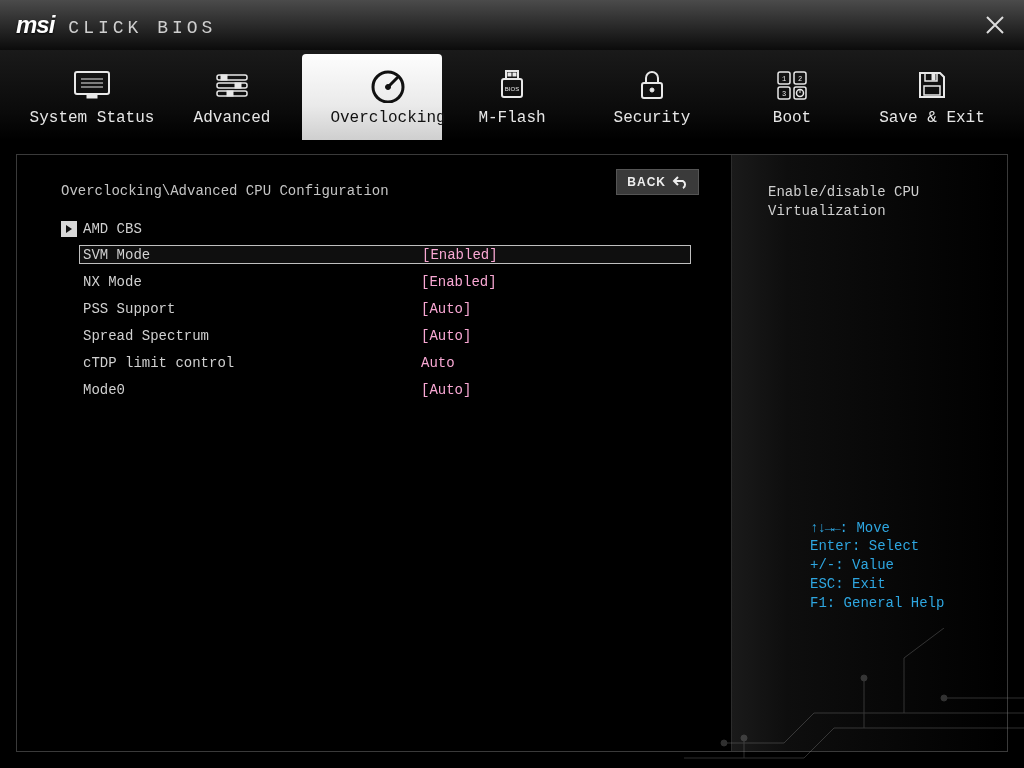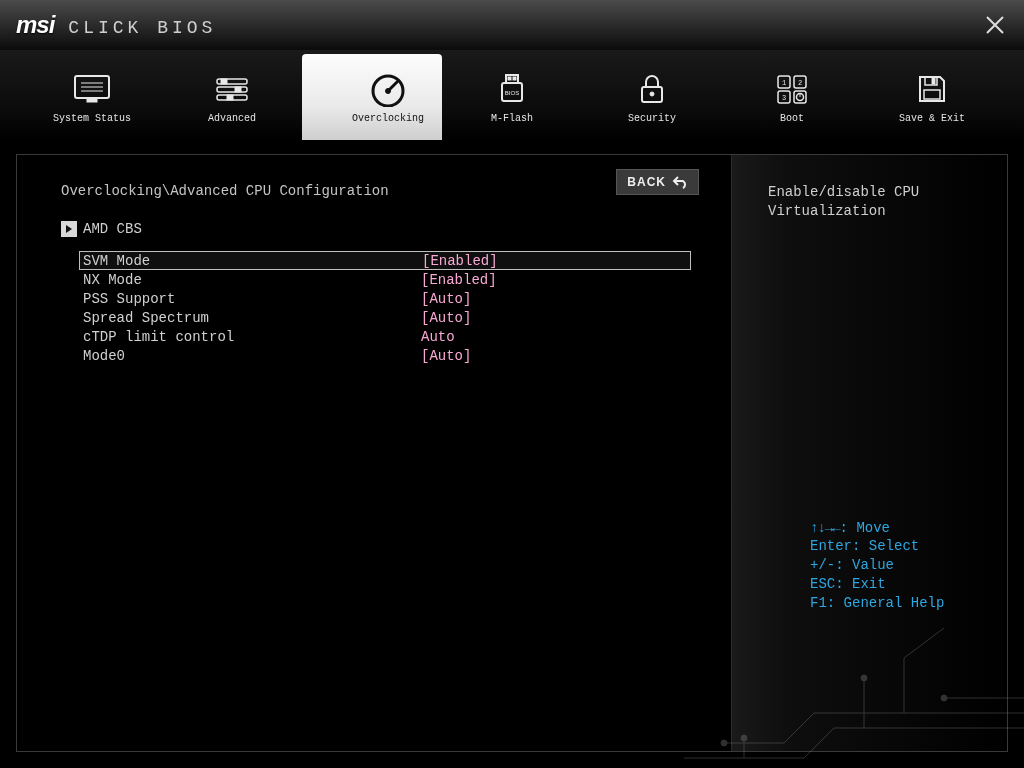--- a/index.html
+++ b/index.html
@@ -84,21 +84,21 @@
   }
   .nav-item.active {
     background: linear-gradient(#fdfdfd 0%, #eaeaea 60%, #cfcfcf 100%);
     padding-left: 32px;
   }
   .nav-item.active .nav-label { color: #111; }
   .nav-item.active .nav-icon svg { stroke: #111; fill: #111; }
   .nav-icon { width: 42px; height: 36px; display:flex; align-items:center; justify-content:center; }
   .nav-icon svg { stroke: #e8e8e8; fill: #e8e8e8; }
   .nav-label {
-    font-size: 10px;
+    font-size: 16px;
     color: #e6e6e6;
     font-family: "Courier New", monospace;
   }
 
   
   .main {
     position: absolute;
     top: 154px;
     left: 16px;
     right: 16px;
@@ -143,36 +143,37 @@
     gap: 6px;
     cursor: pointer;
   }
   .back-btn svg { stroke: #eee; stroke-width: 2; fill: none; }
 
   .settings-list { font-size: 14px; }
   .top-row {
     display: flex;
     align-items: center;
     gap: 6px;
-    margin-bottom: 14px;
+    margin-bottom: 8px;
     cursor: pointer;
   }
   .top-row .arrow-box {
     width: 16px; height: 16px;
     background: #d8d8d8;
     display:flex; align-items:center; justify-content:center;
   }
   .top-row .arrow-box svg { fill:#111; }
   .row {
     display: flex;
     align-items: center;
     height: 19px;
     padding-left: 22px;
     margin-bottom: 0px;
     cursor: pointer;
+    margin-top: 8px;
   }
   .row .name { flex: 0 0 338px; }
   .row .value { color: #f9a8d4; }
   .row.selected {
     border: 1px solid #bfbfbf;
     background: rgba(255,255,255,0.06);
     margin-left: 18px;
     padding-left: 3px;
   }
   .row.selected .name { flex-basis: 339px; }

